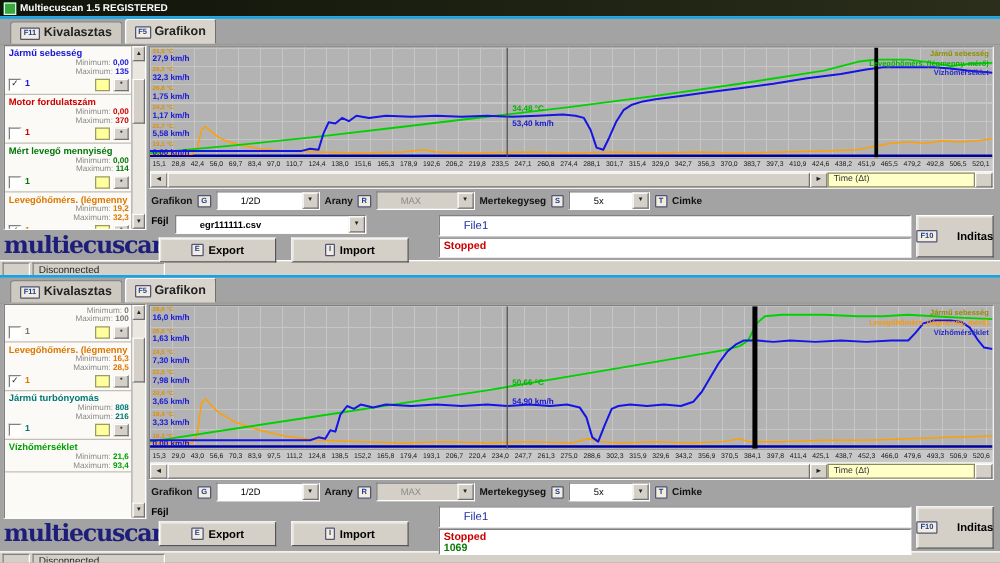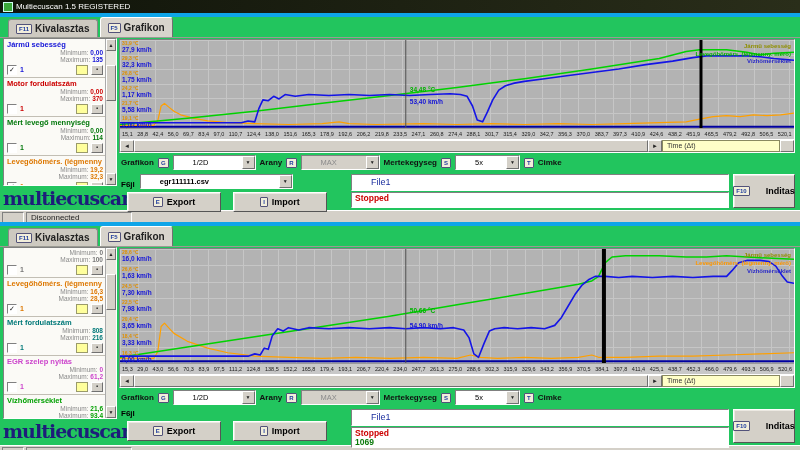--- a/index.html
+++ b/index.html
@@ -1,22 +1,22 @@
 <!DOCTYPE html>
 <html><head>
 <meta charset="utf-8">
 <style>
   html,body{margin:0;padding:0}
   body{width:800px;height:450px;overflow:hidden;background:#d4d0c8;
        font-family:"Liberation Sans",sans-serif;-webkit-font-smoothing:none;position:relative}
   .titlebar{height:13px;background:linear-gradient(to right,#10140a,#2a2e1a);display:flex;align-items:center;
             padding:0 3px;gap:3px}
   .titlebar .appicon{width:8px;height:8px;background:#3aa83a;border:1px solid #cfe;flex:0 0 auto}
-  .titlebar .ttl{color:#fff;font-size:8px;font-weight:normal;white-space:nowrap}
-  .panel{position:relative;background:#22c55e;border-top:4px solid #0ea5e9}
+  .titlebar .ttl{color:#fff;font-size:8px;font-weight:bold;white-space:nowrap}
+  .panel{position:relative;background:#a3a3a3;border-top:2px solid #0ea5e9}
   .p1{height:205px}.p2{height:231px}
   
   .tabs{height:20px;display:flex;align-items:flex-end;padding-left:8px;gap:2px;border-bottom:1px solid #9a9a92}
   .tab{display:flex;align-items:center;gap:3px;height:17px;padding:0 7px;background:#cdc9c0;
        border:1px solid #888;border-bottom:none;border-radius:3px 3px 0 0;font-size:10px;font-weight:bold;color:#222}
   .tab.active{background:#d8d4cc;height:19px;border-color:#fff #707070 #d8d4cc #fff;position:relative}
   .kbd{display:inline-block;background:#f2eedb;border:1px solid #52527a;color:#1c3b9e;font-size:6px;
        font-weight:bold;line-height:8px;padding:0 2px;border-radius:1px}
   
   .pbody{display:flex;align-items:stretch}
@@ -79,21 +79,21 @@
   .combo{display:inline-flex;align-items:center;height:13px;background:#fff;border:1px solid;
          border-color:#808080 #fff #fff #808080;font-size:7.5px;padding-left:19px;gap:3px}
   .combo .cv{flex:1;white-space:nowrap}
   .combo .dd{width:11px;height:11px;background:#d4d0c8;border:1px solid;border-color:#fff #707070 #707070 #fff;
              font-size:5px;line-height:10px;text-align:center;color:#222}
   .combo.w1{width:62px}.combo.w2{width:58px}.combo.w3{width:44px}.combo.wide{width:132px;font-weight:bold}
   .combo.disabled{background:#d4d0c8;color:#8a8a8a}
   
   .filerow{flex:1;display:flex;gap:4px;padding:2px 0 2px 2px;min-height:0}
   .fleft{width:226px;flex:0 0 auto;display:flex;flex-direction:column;gap:3px}
-  .fcombo-row{display:flex;align-items:flex-end;gap:5px}
+  .fcombo-row{display:flex;align-items:flex-start;gap:5px}
   .flabel{font-size:8px;font-weight:bold}
   .btnrow{display:flex;gap:12px;padding-left:6px}
   .btn{display:inline-flex;align-items:center;justify-content:center;gap:4px;width:92px;height:18px;
        background:#d4d0c8;border:1px solid;border-color:#fff #555 #555 #fff;box-shadow:inset 1px 1px 0 #ece9e2;
        font-size:9px;font-weight:bold}
   .fmid{flex:1;display:flex;flex-direction:column;gap:1px;min-width:0}
   .filebox{height:15px;background:#fff;border:1px solid;border-color:#808080 #fff #fff #808080;
            font-size:9px;font-weight:normal;color:#1c2f9e;line-height:15px;padding-left:19px}
   .statbox{flex:1;background:#fff;border:1px solid;border-color:#808080 #fff #fff #808080;padding:1px 0 0 3px}
   .stopped{font-size:8.5px;font-weight:bold;color:#cc0000;line-height:9px}
@@ -396,44 +396,32 @@
               <div class="crow">
                 <span class="cb on"></span>
                 <span class="one" style="color: rgb(221, 119, 0);">1</span>
                 <span class="spacer"></span>
                 <span class="sw"></span>
                 <span class="mini">▪</span>
               </div>
             </div>
 
             <div class="chan">
-              <div class="ctitle" style="color: rgb(0, 120, 120);">Mért fordulatszám</div>
+              <div class="ctitle" style="color: rgb(0, 120, 120);">Jármű turbónyomás</div>
               <div class="mm"><span>Minimum:</span> <span class="mv" style="color: rgb(0, 120, 120);">808</span></div>
               <div class="mm"><span>Maximum:</span> <span class="mv" style="color: rgb(0, 120, 120);">216</span></div>
               <div class="crow">
                 <span class="cb"></span>
                 <span class="one" style="color: rgb(0, 120, 120);">1</span>
                 <span class="spacer"></span>
                 <span class="sw"></span>
                 <span class="mini">▪</span>
               </div>
             </div>
 
-            <div class="chan">
-              <div class="ctitle" style="color: rgb(204, 68, 204);">EGR szelep nyitás</div>
-              <div class="mm"><span>Minimum:</span> <span class="mv" style="color: rgb(204, 68, 204);">0</span></div>
-              <div class="mm"><span>Maximum:</span> <span class="mv" style="color: rgb(204, 68, 204);">61,2</span></div>
-              <div class="crow">
-                <span class="cb"></span>
-                <span class="one" style="color: rgb(204, 68, 204);">1</span>
-                <span class="spacer"></span>
-                <span class="sw"></span>
-                <span class="mini">▪</span>
-              </div>
-            </div>
 
             <div class="chan">
               <div class="ctitle" style="color: rgb(0, 160, 0);">Vízhőmérséklet</div>
               <div class="mm"><span>Minimum:</span> <span class="mv" style="color: rgb(0, 160, 0);">21,6</span></div>
               <div class="mm"><span>Maximum:</span> <span class="mv" style="color: rgb(0, 160, 0);">93,4</span></div>
 
             </div>
 
           </div>
         <div class="vsb">

